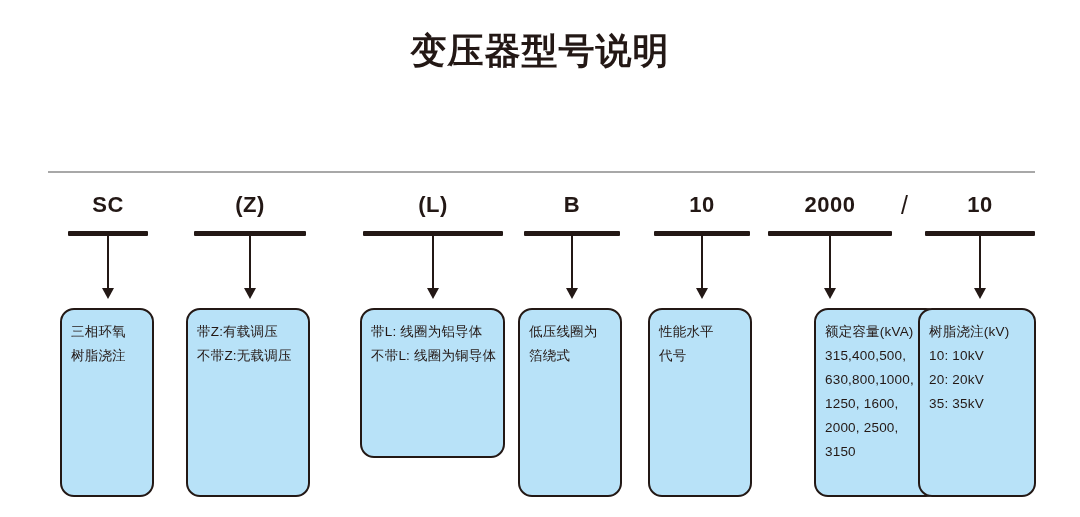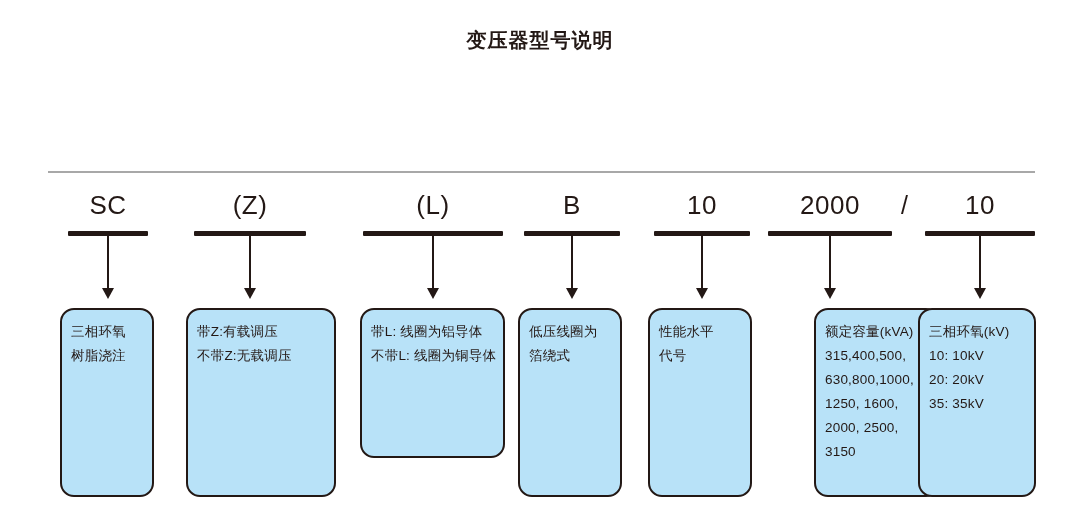--- a/index.html
+++ b/index.html
@@ -23,21 +23,21 @@
     height: 517px;
   }
 
   
   .title {
     position: absolute;
     left: 0;
     top: 27px;
     width: 1080px;
     text-align: center;
-    font-size: 20px;
+    font-size: 36px;
     font-weight: bold;
     letter-spacing: 1px;
     color: #231815;
     white-space: nowrap;
   }
 
   
   .top-rule {
     position: absolute;
     left: 48px;
@@ -46,22 +46,22 @@
     height: 2px;
     background: #a8a8a8;
   }
 
   
   .code-cell {
     position: absolute;
     text-align: center;
   }
   .code-text {
-    font-size: 26px;
-    font-weight: normal;
+    font-size: 22px;
+    font-weight: bold;
     color: #231815;
     line-height: 30px;
     white-space: nowrap;
     letter-spacing: 0.5px;
   }
   .code-underline {
     position: absolute;
     height: 5px;
     background: #231815;
     border-radius: 1px;
@@ -172,21 +172,21 @@
   <div class="arrow-head" style="left:824px; top:288px;"></div>
 
   <div class="arrow-stem" style="left:979px; top:235px; height:56px;"></div>
   <div class="arrow-head" style="left:974px; top:288px;"></div>
 
   <div class="desc-box" style="left:60px; top:308px; width:94px; height:189px;">
     <div class="desc-line">三相环氧</div>
     <div class="desc-line">树脂浇注</div>
   </div>
 
-  <div class="desc-box" style="left:186px; top:308px; width:150px; height:189px;">
+  <div class="desc-box" style="left:186px; top:308px; width:124px; height:189px;">
     <div class="desc-line">带Z:有载调压</div>
     <div class="desc-line">不带Z:无载调压</div>
   </div>
 
   <div class="desc-box" style="left:360px; top:308px; width:145px; height:150px;">
     <div class="desc-line">带L: 线圈为铝导体</div>
     <div class="desc-line">不带L: 线圈为铜导体</div>
   </div>
 
   <div class="desc-box" style="left:518px; top:308px; width:104px; height:189px;">
@@ -202,19 +202,19 @@
   <div class="desc-box" style="left:766px; top:308px; width:126px; height:189px;margin-left:48px;">
     <div class="desc-line">额定容量(kVA)</div>
     <div class="desc-line">315,400,500,</div>
     <div class="desc-line">630,800,1000,</div>
     <div class="desc-line">1250, 1600,</div>
     <div class="desc-line">2000, 2500,</div>
     <div class="desc-line">3150</div>
   </div>
 
   <div class="desc-box" style="left:918px; top:308px; width:118px; height:189px;">
-    <div class="desc-line">三相环氧(kV)</div>
+    <div class="desc-line">树脂浇注(kV)</div>
     <div class="desc-line">10: 10kV</div>
     <div class="desc-line">20: 20kV</div>
     <div class="desc-line">35: 35kV</div>
   </div>
 
 </div>
 
 </body></html>

